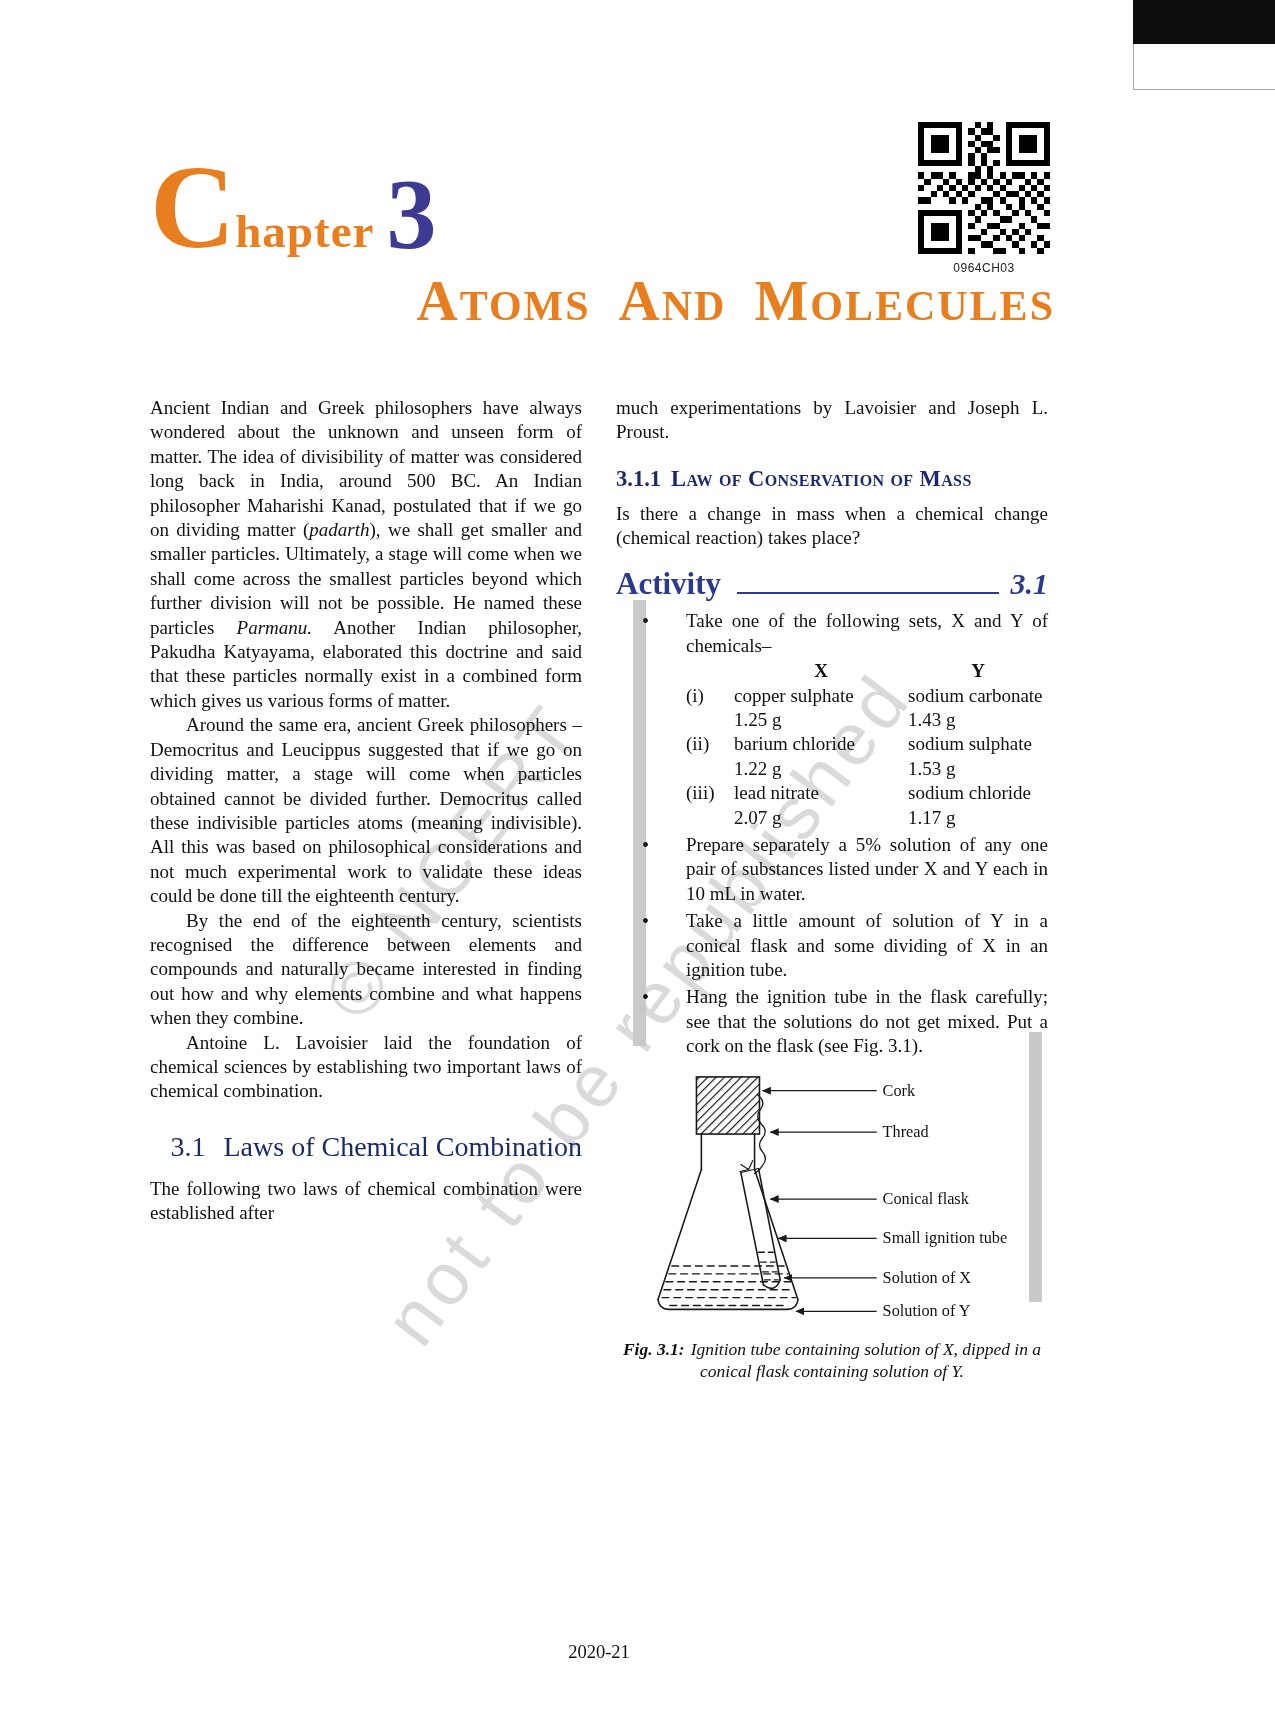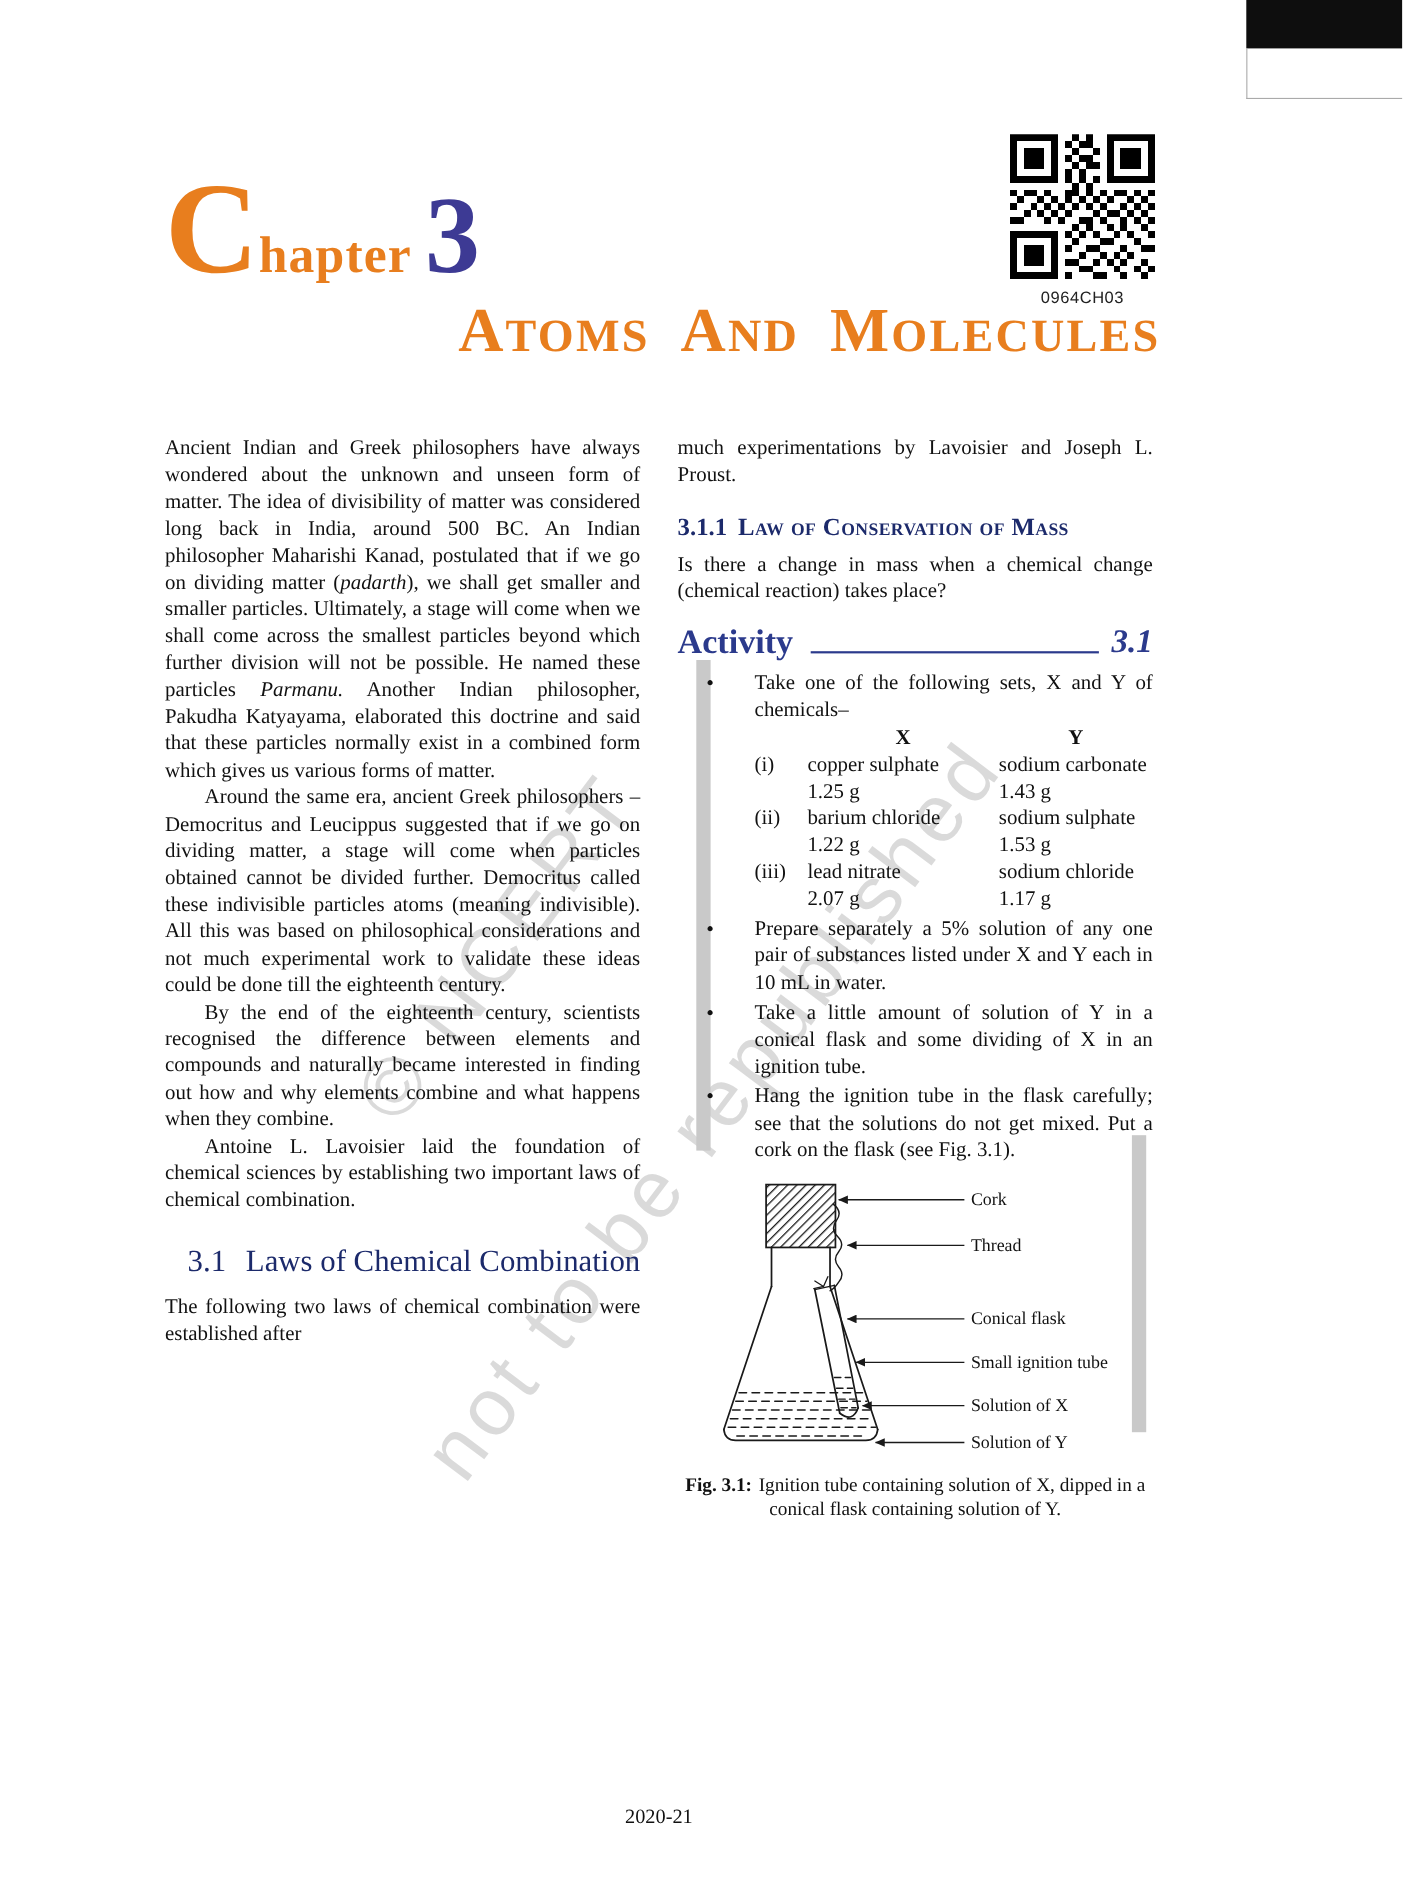--- a/index.html
+++ b/index.html
@@ -17,21 +17,21 @@
         color:var(--watermark-gray,#bdbdbd);opacity:0.55;letter-spacing:6px;
         font-family:"Liberation Sans", sans-serif;pointer-events:none;white-space:nowrap;}
 
   
   .chapter{position:absolute;left:150px;top:140px;z-index:2;white-space:nowrap;}
   .chap-initial{font-size:118px;font-weight:bold;color:var(--accent-orange,#e87e1e);}
   .chap-rest{font-size:47px;font-weight:bold;color:var(--accent-orange,#e87e1e);letter-spacing:1px;}
   .chap-num{font-size:100px;font-weight:bold;color:var(--chapter-number-blue,#3d3a94);margin-left:12px;}
 
   .qr-block{position:absolute;left:918px;top:122px;width:132px;z-index:2;text-align:center;}
-  .qr-label{font-family:"Liberation Sans", sans-serif;font-size:15px;color:#222;margin-top:3px;letter-spacing:0.5px;}
+  .qr-label{font-family:"Liberation Sans", sans-serif;font-size:12px;color:#222;margin-top:3px;letter-spacing:0.5px;}
 
   .title{position:absolute;top:268px;right:220px;z-index:2;margin:0;white-space:nowrap;
         color:var(--accent-orange,#e87e1e);font-weight:bold;letter-spacing:2px;}
   .title .tw{margin-left:18px;}
   .title .tw:first-child{margin-left:0;}
   .title .big{font-size:57px;}
   .title .small{font-size:42px;}
 
   
   .col{position:absolute;top:396px;width:432px;z-index:2;font-size:19px;line-height:24.4px;text-align:justify;}
@@ -58,21 +58,21 @@
   .bullets li::before{content:"\2022";position:absolute;left:26px;top:0;font-size:20px;}
 
   .chem-table{display:grid;grid-template-columns:48px 174px 1fr;margin:1px 0;text-align:left;}
   .ct-h{font-weight:bold;text-align:center;}
   .ct-cell{display:block;}
   .ct-name,.ct-amt{display:block;}
 
   figure{margin:12px 0 0;padding:0;}
   .fig-svg{display:block;margin-left:30px;}
   .fig-svg text{font-family:"Liberation Serif", serif;}
-  figcaption{width:432px;text-align:center;font-size:17.5px;margin-top:4px;line-height:1.25;}
+  figcaption{width:432px;text-align:center;font-size:17.5px;font-style:italic;margin-top:4px;line-height:1.25;}
   .cap-bold{font-weight:bold;margin-right:6px;}
 
   .bar{position:absolute;background:var(--bar-gray,#c9c9c9);z-index:1;}
   .bar-activity{left:633px;top:600px;width:13px;height:446px;}
   .bar-figure{left:1029px;top:1032px;width:13px;height:270px;}
 
   .page-footer{position:absolute;top:1642px;left:150px;width:898px;text-align:center;
         font-size:18.5px;z-index:2;}
 </style>
 </head>

